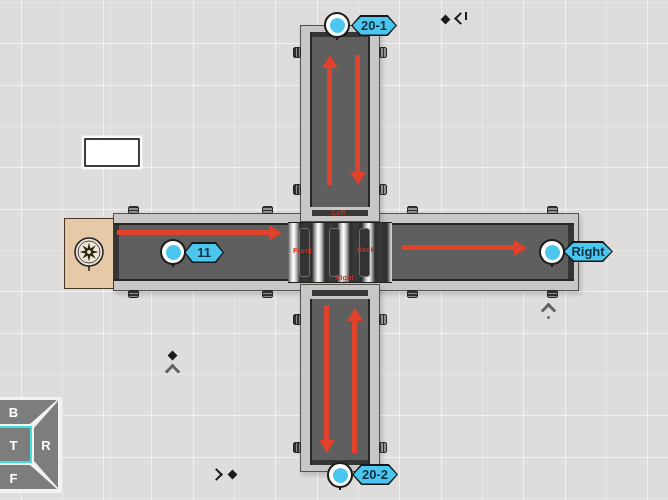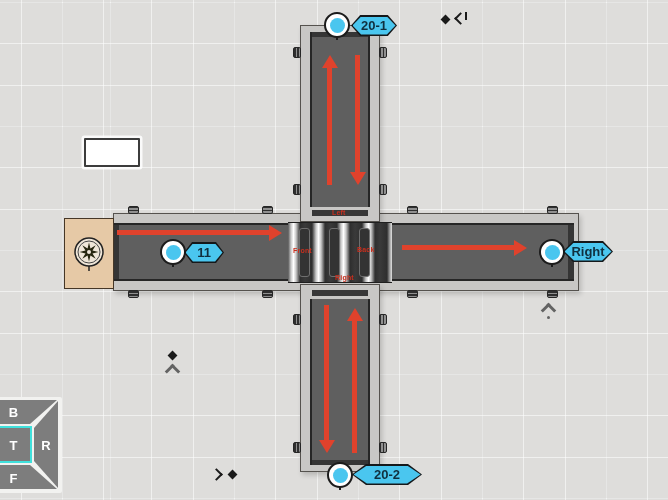--- a/index.html
+++ b/index.html
@@ -154,21 +154,21 @@
   <div class="hex" style="left:184px;top:242px;width:40px;">
     <div class="in">
         <span>11</span>
       </div>
   </div>
   <div class="hex" style="left:563px;top:241px;width:50px;">
     <div class="in">
         <span>Right</span>
       </div>
   </div>
-  <div class="hex" style="left:352px;top:464px;width:46px;padding-left:24px;">
+  <div class="hex" style="left:352px;top:464px;width:46px;">
     <div class="in">
         <span>20-2</span>
       </div>
   </div>
 
   <div class="whitebox"></div>
 
   <svg class="viewcube" width="98" height="98" viewBox="0 0 98 98">
     <rect x="1" y="1" width="96" height="96" fill="#f2f2f0" rx="2"></rect>
     <polygon points="5,4 92,4 65,28 32,28" fill="#7d7d7d"></polygon>

